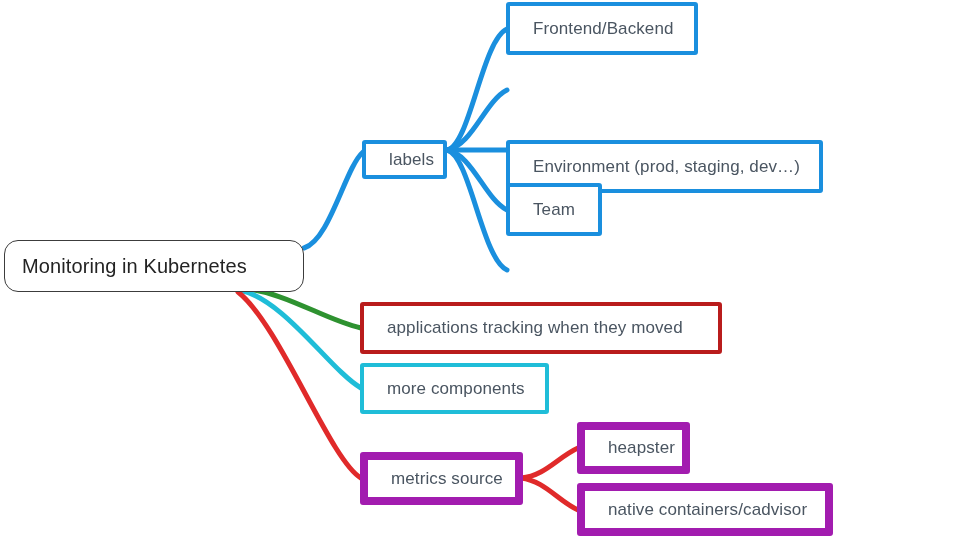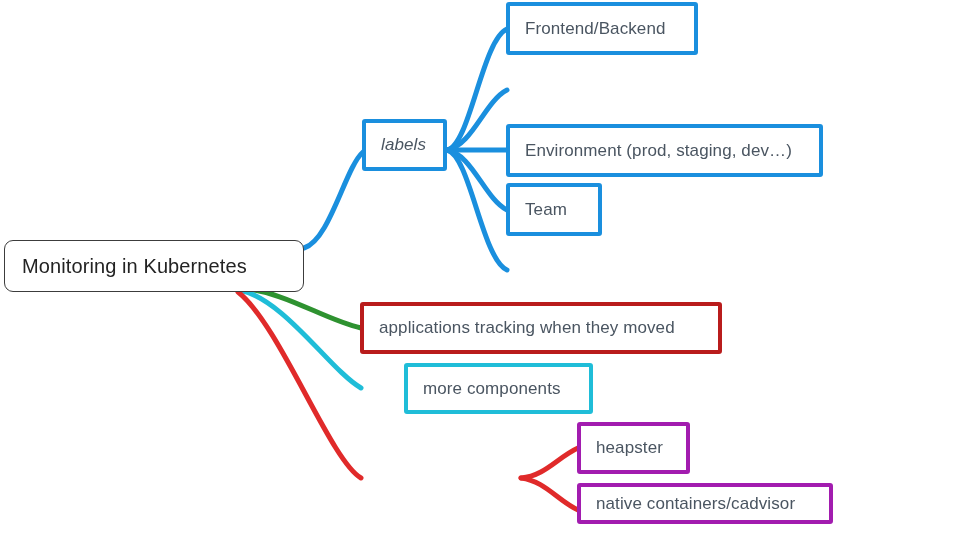--- a/index.html
+++ b/index.html
@@ -28,34 +28,34 @@
     box-sizing: border-box;
     background: #ffffff;
     display: flex;
     align-items: center;
     color: #4a5561;
     font-size: 17px;
     letter-spacing: 0.1px;
     white-space: nowrap;
   }
   .node .txt {
-    padding-left: 15px;
+    padding-left: 23px;
     padding-right: 15px;
   }
   .node-root {
     border: 1.3px solid #3c3c3c;
-    border-radius: 9px;
+    border-radius: 14px;
     color: #232323;
     font-size: 20px;
   }
   .node-root .txt { padding-left: 17px; padding-right: 17px; }
   .node-blue   { border: 4px solid #1a8fde; border-radius: 3px; }
   .node-green  { border: 4px solid #b91c1c; border-radius: 3px; }
-  .node-cyan   { border: 4px solid #1fbdd8; border-radius: 3px; margin-left: 44px; }
-  .node-red    { border: 4px solid #a21caf; border-radius: 3px; }
+  .node-cyan   { border: 4px solid #1fbdd8; border-radius: 3px; }
+  .node-red    { border: 8px solid #a21caf; border-radius: 3px; }
 </style>
 </head>
 <body>
 
 <div id="canvas">
 
   <svg id="edges" viewBox="0 0 978 539">
 
     <path d="M 304 248 C 330 240 345 168 363 152" fill="none" stroke="#1a8fde" stroke-width="5" stroke-linecap="round"></path>
 
@@ -72,48 +72,51 @@
     <path d="M 447 150 C 470 155 482 259 507 270" fill="none" stroke="#1a8fde" stroke-width="5" stroke-linecap="round"></path>
 
     <path d="M 521 478 C 545 476 558 457 578 448" fill="none" stroke="#e02a2a" stroke-width="5" stroke-linecap="round"></path>
     <path d="M 521 478 C 545 481 558 501 578 510" fill="none" stroke="#e02a2a" stroke-width="5" stroke-linecap="round"></path>
   </svg>
 
   <div class="node node-root" style="left:4px; top:240px; width:300px; height:52px;">
     <span class="txt">Monitoring in Kubernetes</span>
   </div>
 
-  <div class="node node-blue" style="left:362px; top:119px; width:85px; height:52px;font-style:italic;">
+  <div class="node node-blue" style="left:362px; top:140px; width:85px; height:39px;">
     <span class="txt">labels</span>
   </div>
 
   <div class="node node-blue" style="left:506px; top:2px; width:192px; height:53px;">
     <span class="txt">Frontend/Backend</span>
   </div>
 
 
-  <div class="node node-blue" style="left:506px; top:124px; width:317px; height:53px;">
+  <div class="node node-blue" style="left:506px; top:140px; width:317px; height:53px;">
     <span class="txt">Environment (prod, staging, dev…)</span>
   </div>
 
   <div class="node node-blue" style="left:506px; top:183px; width:96px; height:53px;">
     <span class="txt">Team</span>
   </div>
 
 
   <div class="node node-green" style="left:360px; top:302px; width:362px; height:52px;">
     <span class="txt">applications tracking when they moved</span>
   </div>
 
   <div class="node node-cyan" style="left:360px; top:363px; width:189px; height:51px;">
     <span class="txt">more components</span>
   </div>
 
+  <div class="node node-red" style="left:360px; top:452px; width:163px; height:53px;">
+    <span class="txt">metrics source</span>
+  </div>
 
   <div class="node node-red" style="left:577px; top:422px; width:113px; height:52px;">
     <span class="txt">heapster</span>
   </div>
 
-  <div class="node node-red" style="left:577px; top:483px; width:256px; height:41px;">
+  <div class="node node-red" style="left:577px; top:483px; width:256px; height:53px;">
     <span class="txt">native containers/cadvisor</span>
   </div>
 
 </div>
 
 </body></html>

